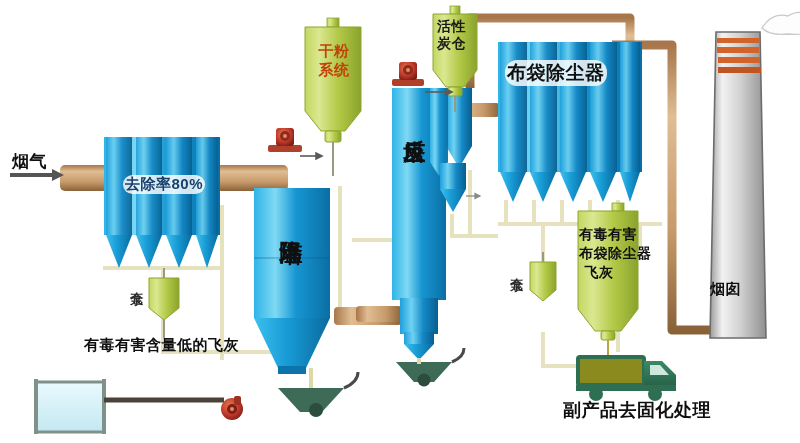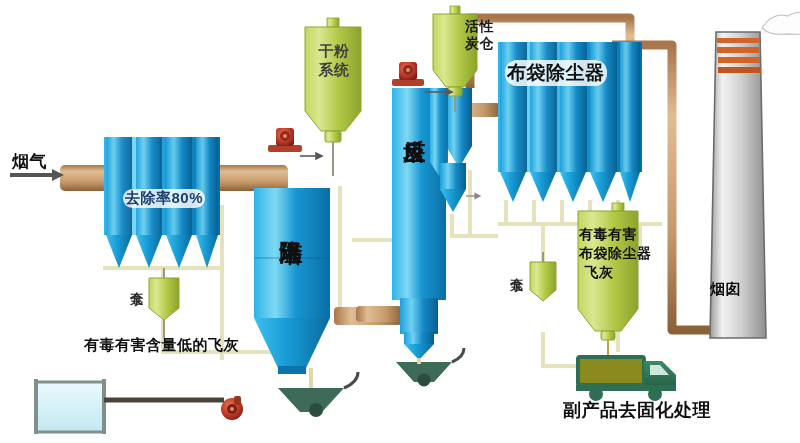--- a/index.html
+++ b/index.html
@@ -291,27 +291,27 @@
       <path d="M650 365 h10 l9 10 h-19 z" fill="#cfe8de"></path>
       <rect x="576" y="385" width="100" height="6" fill="#2e6e52"></rect>
       <circle cx="596" cy="394" r="7" fill="#2e6e52"></circle>
       <circle cx="655" cy="394" r="7" fill="#2e6e52"></circle>
     </g>
   </svg>
 
   <div class="lbl" style="left:12px;top:150px;font-size:17px;">烟气</div>
 
 
-  <div class="lbl lbl-box" style="left:123px;top:189px;font-size:15px;color:#1b3f6b;">去除率80%</div>
-
-  <div class="lbl" style="left:313px;top:42px;font-size:15px;line-height:1.25;text-align:center;color:#404040;">
+  <div class="lbl lbl-box" style="left:123px;top:175px;font-size:15px;color:#1b3f6b;">去除率80%</div>
+
+  <div class="lbl" style="left:313px;top:42px;font-size:15px;line-height:1.25;text-align:center;color:#c2410c;">
     <div style="width:42px;white-space:normal;">干粉系统</div>
   </div>
 
-  <div class="lbl" style="left:437px;top:18px;font-size:14px;line-height:1.2;color:#1a1a1a;margin-left:28px;">
+  <div class="lbl" style="left:437px;top:18px;font-size:14px;line-height:1.2;color:#1a1a1a;">
     <div style="width:30px;white-space:normal;">活性炭仓</div>
   </div>
 
   <div class="lbl lbl-box" style="left:505px;top:60px;font-size:19px;">布袋除尘器</div>
 
   <div class="lbl vert" style="left:403px;top:122px;font-size:22px;">反应塔</div>
 
   <div class="lbl vert" style="left:279px;top:222px;font-size:23px;">降温塔</div>
 
   <div class="lbl vert" style="left:130px;top:282px;font-size:13px;color:#2b2b2b;">仓泵</div>

